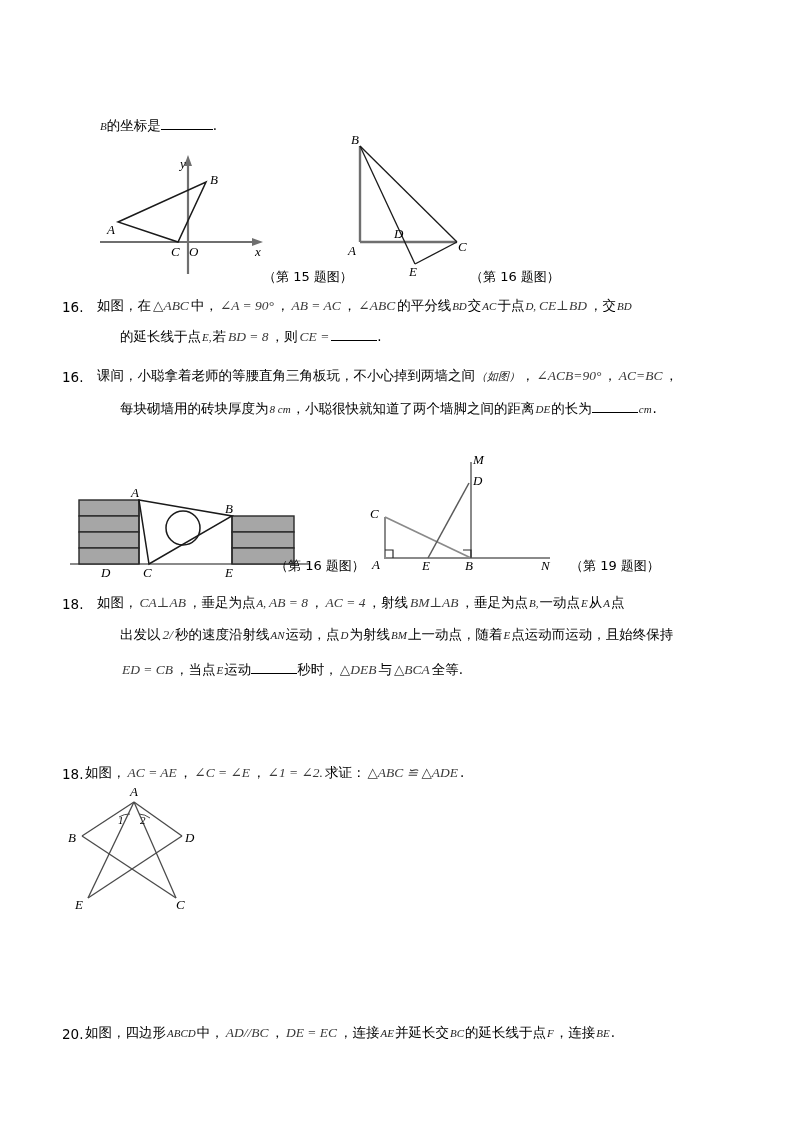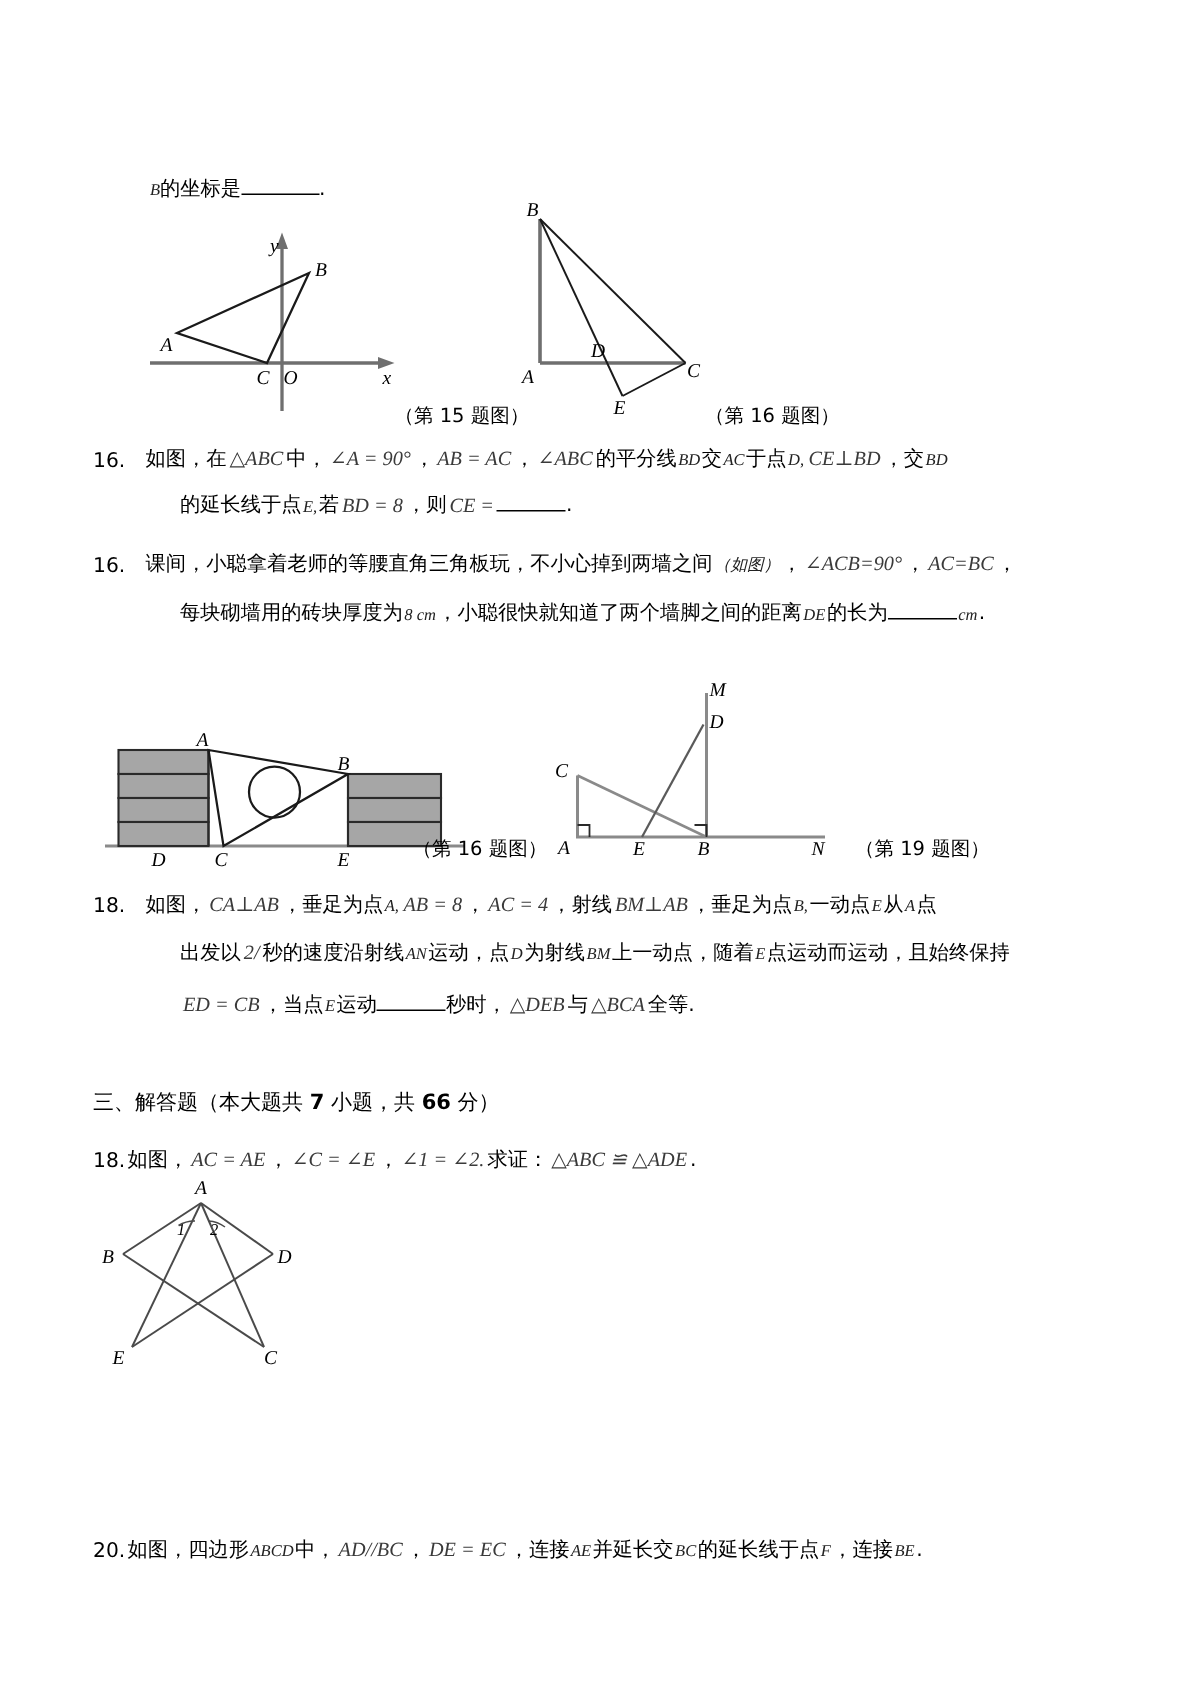--- a/index.html
+++ b/index.html
@@ -196,23 +196,20 @@
     <span class="lbl" style="left:95px; top:19px;">D</span>
   </div>
 
   <div class="cap" style="left:570px; top:541px;">（第 19 题图）</div>
 
   <div class="qnum" style="left:62px; top:580px;">18.</div>
   <div class="qline" id="q18l1" style="left:97px; top:580px; font-size:13.5px;"><span class="cn">如图，</span><span class="mi" style="font-size: 13.5px; padding: 0px 2px;">CA⊥AB</span><span class="cn">，垂足为点</span><span class="small-it" style="padding: 0px 1px;">A,</span><span class="mi" style="font-size: 13.5px; padding: 0px 2px;">AB = 8</span><span class="cn">，</span><span class="mi" style="font-size: 13.5px; padding: 0px 2px;">AC = 4</span><span class="cn">，射线</span><span class="mi" style="font-size: 13.5px; padding: 0px 2px;">BM⊥AB</span><span class="cn">，垂足为点</span><span class="small-it" style="padding: 0px 1px;">B,</span><span class="cn">一动点</span><span class="small-it" style="padding: 0px 1px;">E</span><span class="cn">从</span><span class="small-it" style="padding: 0px 1px;">A</span><span class="cn">点</span></div>
   <div class="qline" id="q18l2" style="left:120px; top:612px; font-size:13.5px;"><span class="cn">出发以</span><span class="mi" style="font-size: 13.5px; padding: 0px 2px;">2/</span><span class="cn">秒的速度沿射线</span><span class="small-it" style="padding: 0px 1px;">AN</span><span class="cn">运动，点</span><span class="small-it" style="padding: 0px 1px;">D</span><span class="cn">为射线</span><span class="small-it" style="padding: 0px 1px;">BM</span><span class="cn">上一动点，随着</span><span class="small-it" style="padding: 0px 1px;">E</span><span class="cn">点运动而运动，且始终保持</span></div>
   <div class="qline" id="q18l3" style="left:120px; top:644px; font-size:13.5px;"><span class="mi" style="font-size: 13.5px; padding: 0px 2px;">ED = CB</span><span class="cn">，当点</span><span class="small-it" style="padding: 0px 1px;">E</span><span class="cn">运动</span><span class="blank" style="width: 46px;"></span><span class="cn">秒时，</span><span class="mi" style="font-size: 13.5px; padding: 0px 2px;">△DEB</span><span class="cn">与</span><span class="mi" style="font-size: 13.5px; padding: 0px 2px;">△BCA</span><span class="cn">全等.</span></div>
 
-  <div class="sect" style="left:62px; top:710px;">
-    <span>三、</span><span>解答题</span><span>（本大题共 </span><b>7</b><span> 小题，共 </span><b>66</b><span> 分）</span>
-  </div>
 
   <div class="qnum" style="left:62px; top:750px;">18.</div>
   <div class="qline" id="q19l1" style="left:85px; top:750px; font-size:13.5px;"><span class="cn">如图，</span><span class="mi" style="font-size: 13.5px; padding: 0px 2px;">AC = AE</span><span class="cn">，</span><span class="mi" style="font-size: 13.5px; padding: 0px 2px;">∠C = ∠E</span><span class="cn">，</span><span class="mi" style="font-size: 13.5px; padding: 0px 2px;">∠1 = ∠2.</span><span class="cn">求证：</span><span class="mi" style="font-size: 13.5px; padding: 0px 2px;">△ABC ≌ △ADE</span><span class="cn">.</span></div>
 
   <div class="fig" style="left:66px; top:770px; width:210px; height:130px;">
     <svg width="210" height="130" viewBox="0 0 210 130">
 
       <line x1="68" y1="16" x2="16" y2="50" stroke="#4a4a4a" stroke-width="1.3"></line>
 
       <line x1="68" y1="16" x2="116" y2="50" stroke="#4a4a4a" stroke-width="1.3"></line>

